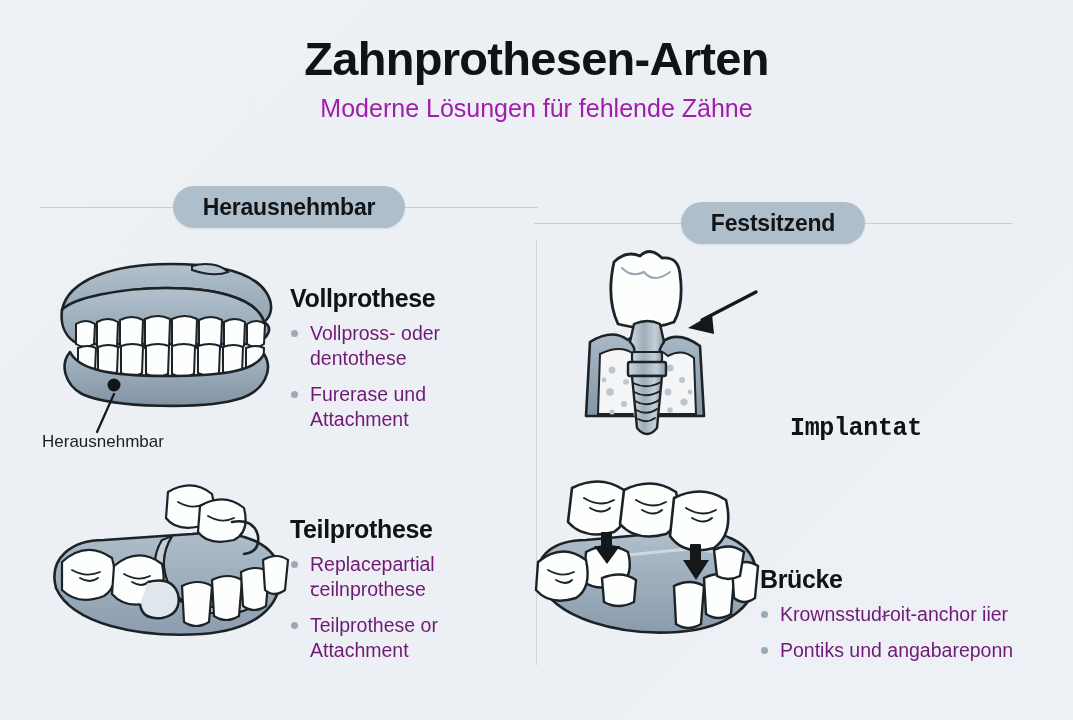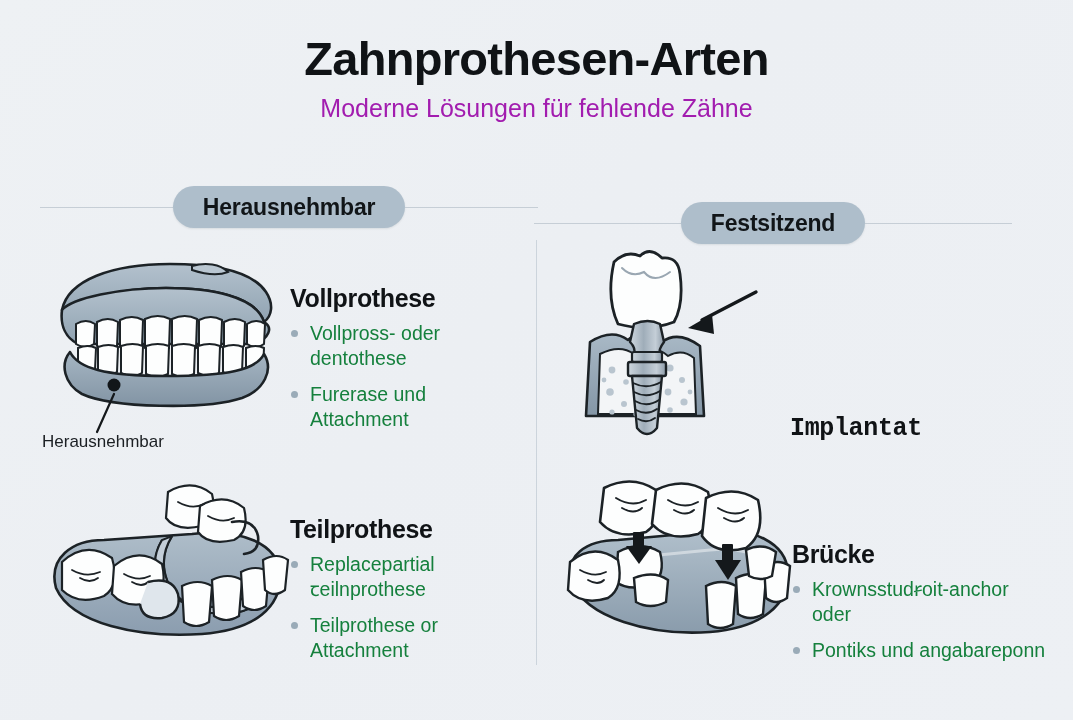--- a/index.html
+++ b/index.html
@@ -92,21 +92,21 @@
 
   
   .card {
     position: absolute;
     display: flex;
     align-items: flex-end;
   }
   .card.c1 { left: 42px;  top: 252px; width: 480px; }
   .card.c2 { left: 42px;  top: 478px; width: 480px; }
   .card.c3 { left: 566px; top: 246px; width: 486px; }
-  .card.c4 { left: 560px; top: 478px; width: 492px; }
+  .card.c4 { left: 528px; top: 478px; width: 492px; }
 
   .art {
     flex: 0 0 auto;
     position: relative;
   }
   .card.c1 .art { width: 248px; height: 180px; }
   .card.c2 .art { width: 248px; height: 185px; }
   .card.c3 .art { width: 224px; height: 205px; }
   .card.c4 .art { width: 232px; height: 185px; }
 
@@ -122,21 +122,21 @@
     margin: 0 0 9px 0;
     letter-spacing: -0.35px;
     line-height: 1.1;
   }
   .bullets { list-style: none; margin: 0; padding: 0; }
   .bullet {
     position: relative;
     padding-left: 20px;
     font-size: 19.5px;
     line-height: 25px;
-    color: #15803d;
+    color: #701a75;
     margin-bottom: 11px;
   }
   .bullet:last-child { margin-bottom: 0; }
   .bullet::before {
     content: "";
     position: absolute;
     left: 1px;
     top: 9px;
     width: 7px;
     height: 7px;
@@ -412,19 +412,19 @@
         </g>
         <g fill="#14181b">
           <rect x="162" y="66" width="11" height="18" rx="1"></rect>
           <path d="M155 82 l26 0 l-13 20 Z"></path>
         </g>
       </svg>
     </div>
     <div class="info">
       <h2 class="item-title">Brücke</h2>
       <ul class="bullets">
-        <li class="bullet">Krownsstudꞧoit-anchor oder</li>
+        <li class="bullet">Krownsstudꞧoit-anchor iier</li>
         <li class="bullet">Pontiks und angabareponn</li>
       </ul>
     </div>
   </div>
 
 </div>
 
 </body></html>

